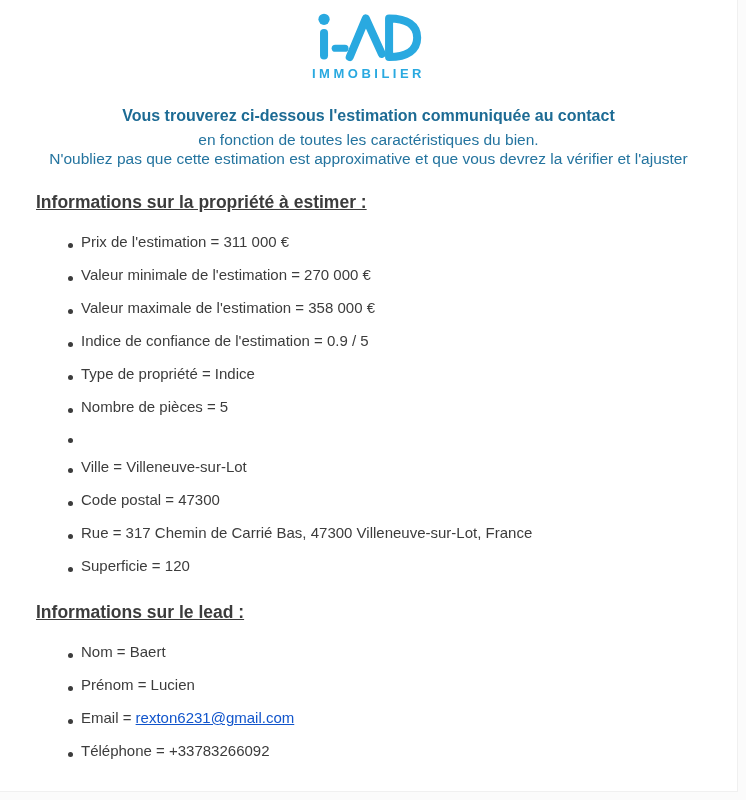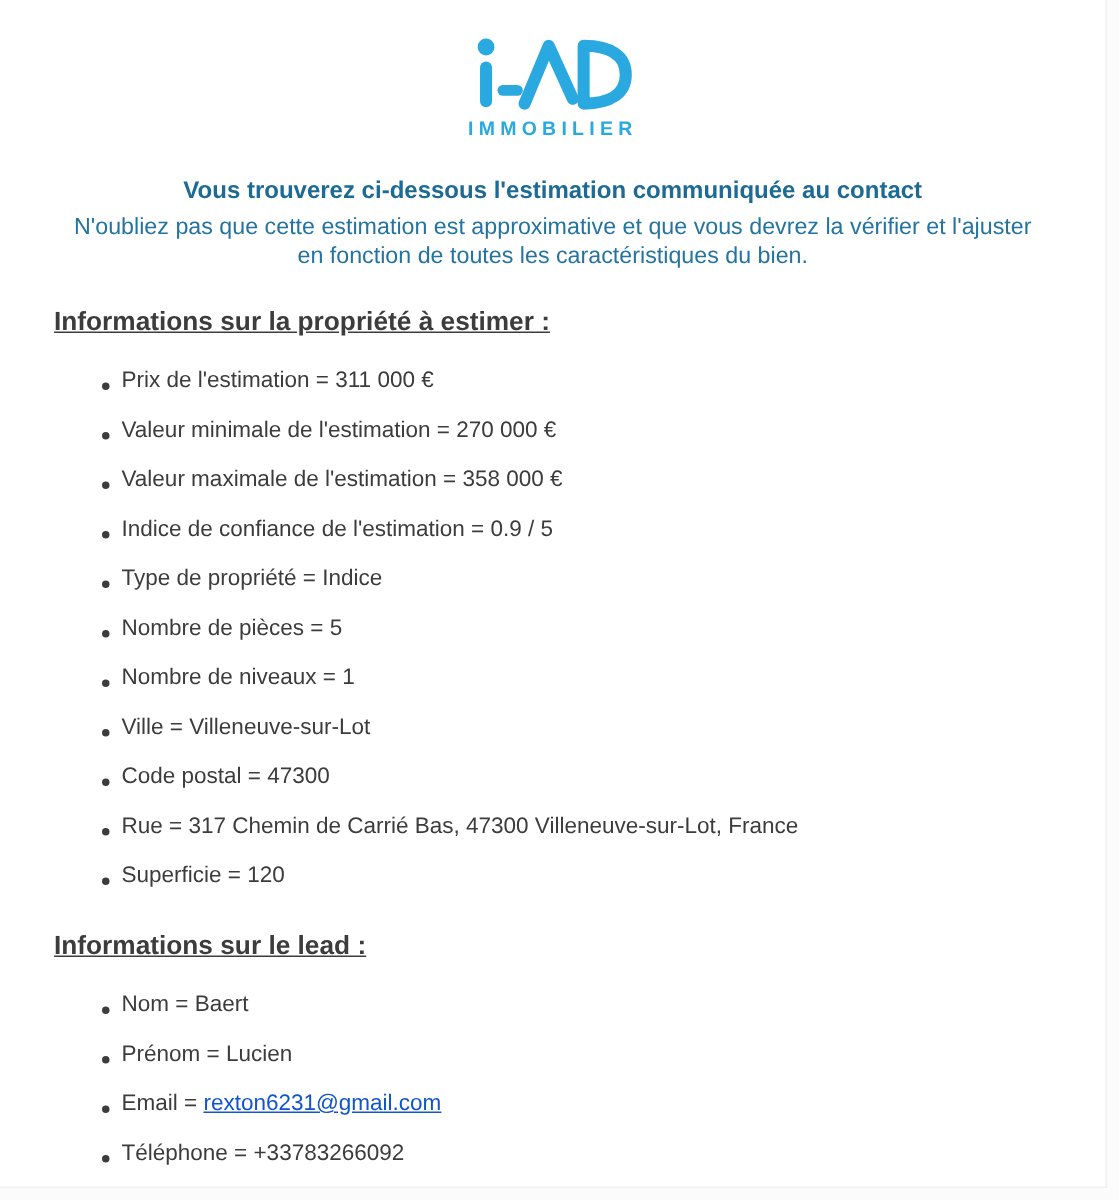--- a/index.html
+++ b/index.html
@@ -14,21 +14,21 @@
   }
   .card {
     width: 738px;
     height: 792px;
     background: #ffffff;
     border-right: 1px solid #f0f0f0;
     border-bottom: 1px solid #f0f0f0;
   }
   
   .logo-wrap {
-    padding-top: 22px;
+    padding-top: 10px;
     text-align: center;
   }
   .logo-mark { display: block; margin: 0 auto; }
   .logo-sub {
     margin-top: 2px;
     font-size: 13px;
     font-weight: bold;
     letter-spacing: 3.5px;
     color: #29a9e0;
   }
@@ -97,22 +97,22 @@
       <path d="M24 47 L36 47" stroke="#29a9e0" stroke-width="9" stroke-linecap="round"></path>
       <path d="M42 58 L62 10 L82 54" stroke="#29a9e0" stroke-width="10" stroke-linecap="round" stroke-linejoin="round"></path>
       <path d="M91 10 L91 58 M91 10 C114 10 126 19 126 34 C126 49 114 58 91 58" stroke="#29a9e0" stroke-width="10" stroke-linecap="round" stroke-linejoin="round"></path>
     </svg>
     <div class="logo-sub">IMMOBILIER</div>
   </div>
 
   <div class="hero">
     <h1 class="hero-title">Vous trouverez ci-dessous l'estimation communiquée au contact</h1>
     <div class="hero-sub">
+      <div>en fonction de toutes les caractéristiques du bien.</div>
       <div>N'oubliez pas que cette estimation est approximative et que vous devrez la vérifier et l'ajuster</div>
-      <div>en fonction de toutes les caractéristiques du bien.</div>
     </div>
   </div>
 
   <div class="section section-1">
     <h2 class="section-heading">Informations sur la propriété à estimer :</h2>
     <ul class="bullet-list">
       <li>
         <span class="dot"></span>
         <span>Prix de l'estimation = 311 000 €</span>
       </li>
@@ -131,21 +131,20 @@
       <li>
         <span class="dot"></span>
         <span>Type de propriété = Indice</span>
       </li>
       <li>
         <span class="dot"></span>
         <span>Nombre de pièces = 5</span>
       </li>
       <li>
         <span class="dot"></span>
-        <span>Nombre de niveaux = 1</span>
       </li>
       <li>
         <span class="dot"></span>
         <span>Ville = Villeneuve-sur-Lot</span>
       </li>
       <li>
         <span class="dot"></span>
         <span>Code postal = 47300</span>
       </li>
       <li>

